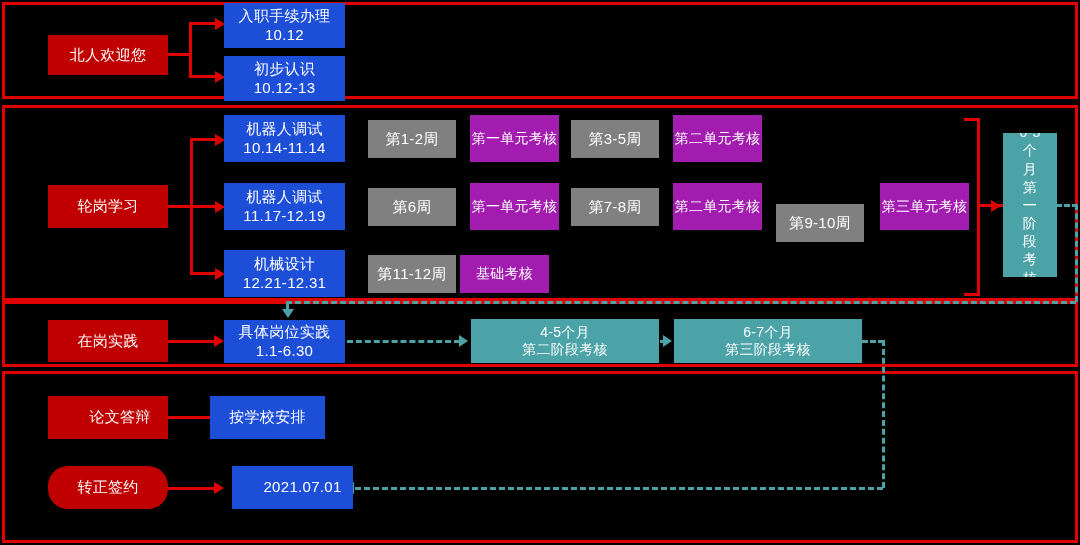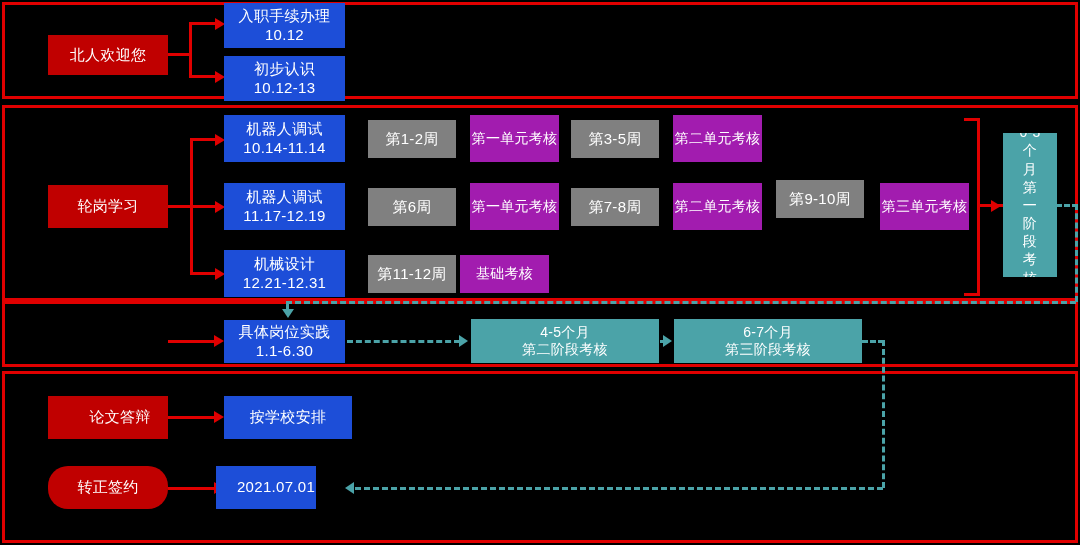--- a/index.html
+++ b/index.html
@@ -175,21 +175,21 @@
   </div>
   <div class="node exam" style="left:470px;top:183px;width:89px;height:47px;">
     <span class="ln">第一单元考核</span>
   </div>
   <div class="node week" style="left:571px;top:188px;width:88px;height:38px;">
     <span class="ln">第7-8周</span>
   </div>
   <div class="node exam" style="left:673px;top:183px;width:89px;height:47px;">
     <span class="ln">第二单元考核</span>
   </div>
-  <div class="node week" style="left:776px;top:180px;width:88px;height:38px;">
+  <div class="node week" style="left:776px;top:204px;width:88px;height:38px;">
     <span class="ln">第9-10周</span>
   </div>
   <div class="node exam" style="left:880px;top:183px;width:89px;height:47px;">
     <span class="ln">第三单元考核</span>
   </div>
 
   <div class="node task" style="left:224px;top:250px;width:121px;height:47px;">
     <span class="ln">机械设计</span>
     <span class="ln">12.21-12.31</span>
   </div>
@@ -203,20 +203,23 @@
   <div class="ln-v" style="left:977px;top:118px;height:178px;"></div>
   <div class="ln-h" style="left:964px;top:118px;width:16px;"></div>
   <div class="ln-h" style="left:964px;top:293px;width:16px;"></div>
   <div class="ln-h" style="left:977px;top:204px;width:28px;"></div>
   <div class="arrow-r" style="left:991px;top:200px;"></div>
 
   <div class="node phase vert" style="left:1003px;top:133px;width:54px;height:144px;">
     <span class="ln">0-3个月第一阶段考核</span>
   </div>
 
+  <div class="node stage" style="left:48px;top:320px;width:120px;height:42px;">
+    <span class="ln">在岗实践</span>
+  </div>
   <div class="ln-h" style="left:168px;top:340px;width:48px;"></div>
   <div class="arrow-r" style="left:214px;top:335px;"></div>
 
   <div class="node task" style="left:224px;top:320px;width:121px;height:43px;">
     <span class="ln">具体岗位实践</span>
     <span class="ln">1.1-6.30</span>
   </div>
 
   <div class="node phase" style="left:471px;top:319px;width:188px;height:44px;">
     <span class="ln">4-5个月</span>
@@ -242,26 +245,26 @@
   <div class="dash-h" style="left:862px;top:340px;width:22px;"></div>
   <div class="dash-v" style="left:882px;top:340px;height:148px;"></div>
   <div class="dash-h" style="left:355px;top:487px;width:528px;"></div>
   <div class="arrow-l-t" style="left:345px;top:482px;"></div>
 
   <div class="node stage" style="left:48px;top:396px;width:120px;height:43px;padding-left:24px;">
     <span class="ln">论文答辩</span>
   </div>
   <div class="ln-h" style="left:168px;top:416px;width:48px;"></div>
   <div class="arrow-r" style="left:214px;top:411px;"></div>
-  <div class="node task" style="left:224px;top:396px;width:128px;height:43px;font-family:Liberation Serif, serif;">
+  <div class="node task" style="left:210px;top:396px;width:115px;height:43px;font-family:Liberation Serif, serif;">
     <span class="ln">按学校安排</span>
   </div>
 
   <div class="node stage" style="left:48px;top:466px;width:120px;height:43px;border-radius:20px;">
     <span class="ln">转正签约</span>
   </div>
   <div class="ln-h" style="left:168px;top:487px;width:48px;"></div>
   <div class="arrow-r" style="left:214px;top:482px;"></div>
-  <div class="node task" style="left:216px;top:466px;width:100px;height:43px;padding-left:20px;">
+  <div class="node task" style="left:232px;top:466px;width:121px;height:43px;padding-left:20px;">
     <span class="ln">2021.07.01</span>
   </div>
 
 </div>
 
 </body></html>

